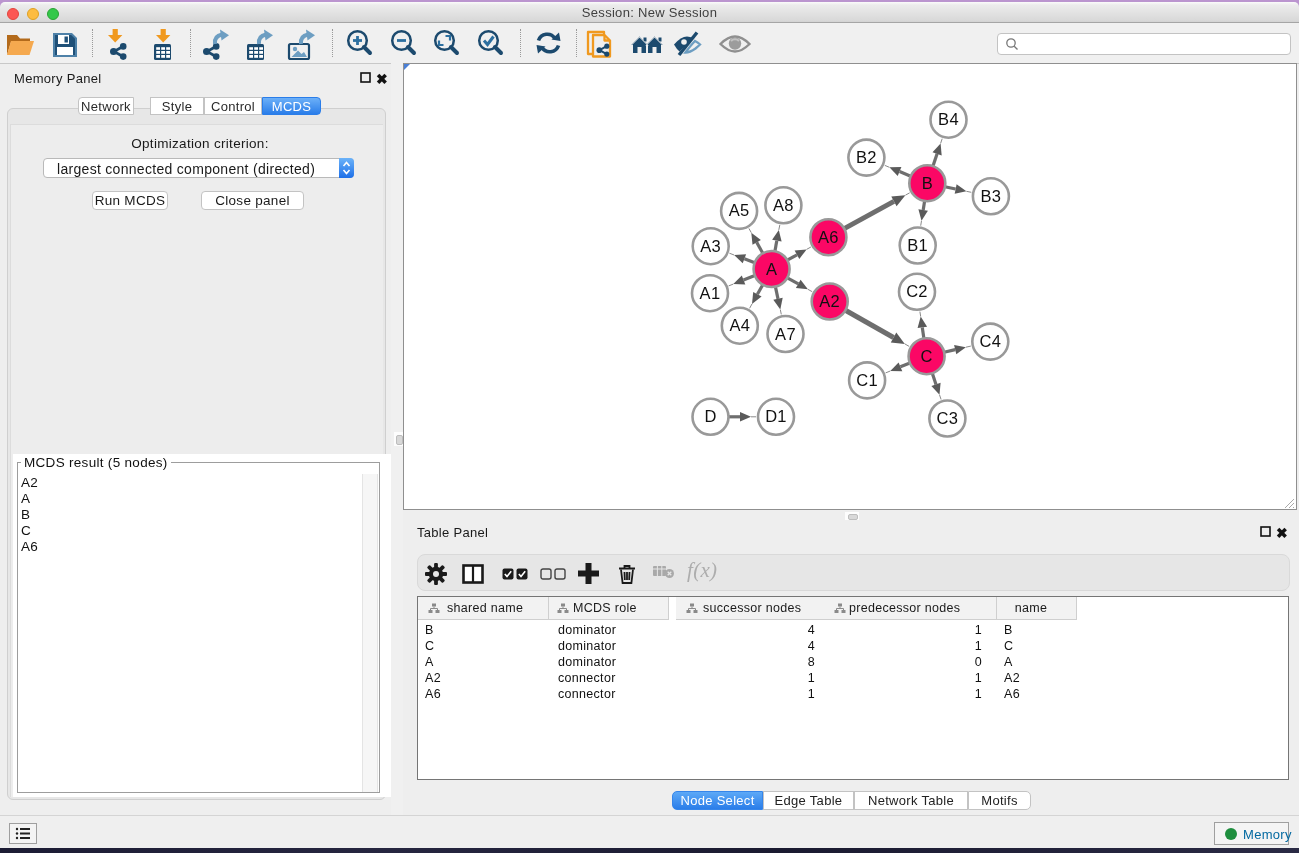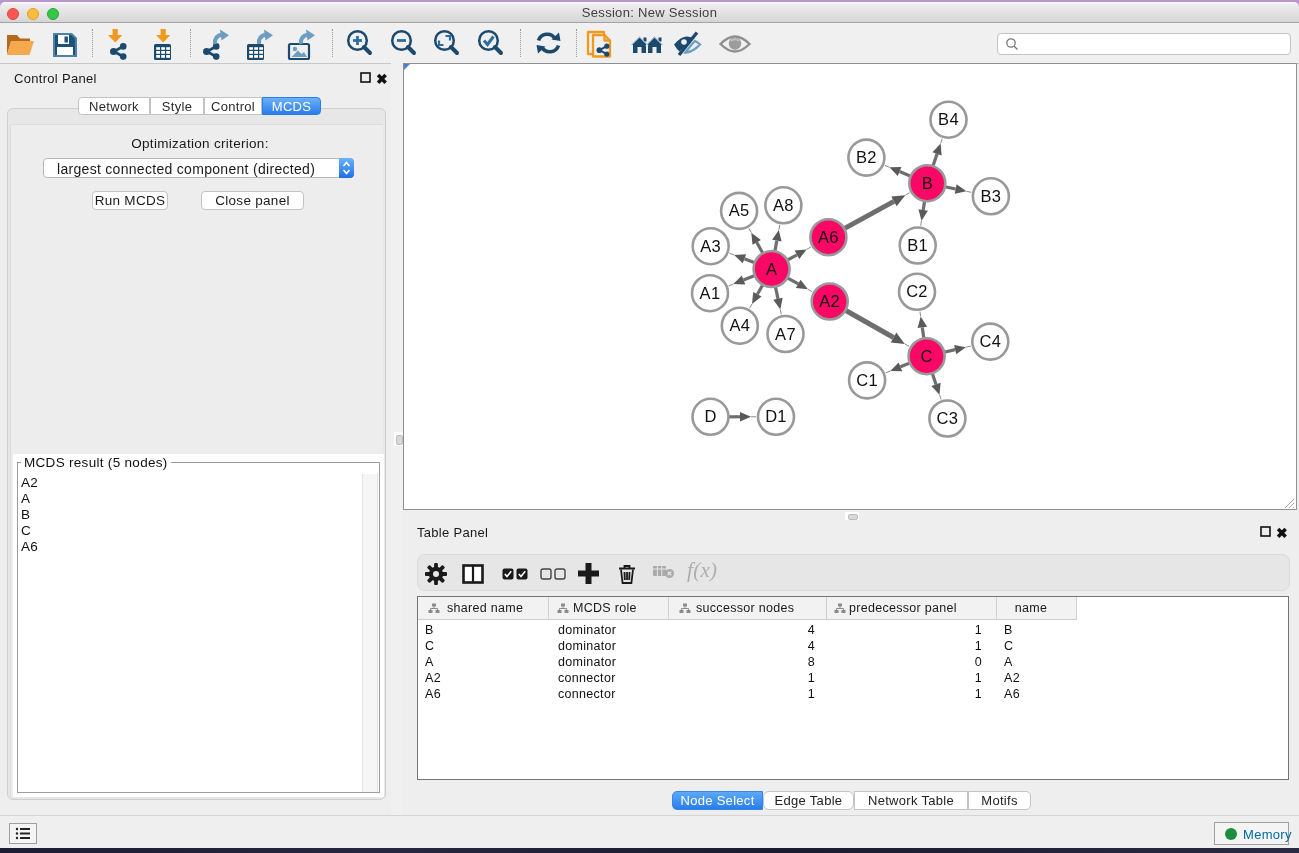--- a/index.html
+++ b/index.html
@@ -31,21 +31,21 @@
 #cp-inner{left:10px;top:124px;width:373px;height:673px;background:#ededed;
   border-top:1px solid #dcdcdc;border-left:1px solid #dcdcdc;box-sizing:border-box;}
 #optlabel{left:5px;top:136px;width:390px;text-align:center;font-size:13.5px;color:#1a1a1a;}
 #dropdown{left:43px;top:158px;width:311px;height:20px;background:#fff;border:1px solid #b9b9b9;
   border-radius:4px;box-sizing:border-box;}
 #dropdown span{position:absolute;left:13px;top:2px;font-size:14px;color:#1a1a1a;}
 #spinner{position:absolute;right:-1px;top:-1px;width:15px;height:20px;border-radius:0 4px 4px 0;
   background:linear-gradient(#6cb3f9,#1d6fe8);}
 .btn{position:absolute;top:191px;height:19px;background:#fff;border:1px solid #c3c3c3;
   border-radius:4px;box-sizing:border-box;text-align:center;font-size:13.5px;color:#1a1a1a;line-height:17px;}
-#mcdsbox{left:13px;top:454px;width:371px;height:343px;background:#fff;}
+#mcdsbox{left:13px;top:454px;width:371px;height:343px;background:#fff;padding-left:8px;}
 #mcdsfield{position:absolute;left:4px;top:8px;width:363px;height:331px;
   border:1px solid #9d9d9d;box-sizing:border-box;}
 #mcdslegend{position:absolute;left:3px;top:-8px;background:#fff;padding:0 3px;font-size:13.5px;color:#111;}
 #mcdslist{position:absolute;left:3px;top:12px;font-size:13.5px;color:#111;line-height:16px;}
 #mcdsscroll{position:absolute;right:1px;top:11px;width:14px;height:318px;background:#f6f6f6;border-left:1px solid #e4e4e4;border-right:1px solid #e4e4e4;}
 
 #netwin{left:403px;top:63px;width:894px;height:447px;background:#fff;
   border:1px solid #8f8f8f;box-sizing:border-box;}
 #nettitle{position:absolute;left:0;top:0;width:100%;height:21px;
   background:linear-gradient(#ebebeb,#d2d2d2);border-bottom:1px solid #a9a9a9;}
@@ -244,28 +244,28 @@
   <div class="sep" style="left:520px"></div>
   <div class="sep" style="left:576px"></div>
   <div id="searchbox">
     <svg width="14" height="14" style="position:absolute;left:7px;top:3px" viewBox="0 0 14 14">
       <circle cx="6" cy="6" r="4.2" fill="none" stroke="#777" stroke-width="1.3"></circle>
       <line x1="9.2" y1="9.2" x2="12.5" y2="12.5" stroke="#777" stroke-width="1.3"></line>
     </svg>
   </div>
 </div>
 
-<div class="abs" id="cp-title">Control Panel</div>
+<div class="abs" id="cp-title">Memory Panel</div>
 <div class="panicon" style="left:360px;top:72px">
   <svg width="11" height="11" viewBox="0 0 11 11">
       <rect x="1" y="1" width="9" height="9" fill="none" stroke="#111" stroke-width="1.6"></rect>
     </svg>
 </div>
 <div class="panicon" style="left:376px;top:71px;font-weight:bold;font-size:14px">✖</div>
-<div class="abs tab" style="left:78px;width:72px;border-radius:4px 0 0 4px;">Network</div>
+<div class="abs tab" style="left:78px;width:56px;border-radius:4px 0 0 4px;">Network</div>
 <div class="abs tab" style="left:150px;width:54px;">Style</div>
 <div class="abs tab" style="left:204px;width:58px;">Control</div>
 <div class="abs tab sel" style="left:262px;width:59px;border-radius:0 4px 4px 0;">MCDS</div>
 <div class="abs" id="cp-card"></div>
 <div class="abs" id="cp-inner"></div>
 <div class="abs" id="optlabel">Optimization criterion:</div>
 <div class="abs" id="dropdown">
     <span>largest connected component (directed)</span>
   <div id="spinner">
     <svg width="15" height="20" viewBox="0 0 15 20">
@@ -486,37 +486,37 @@
   </div>
   <div class="th" style="left:131px;width:120px;">
     <svg width="12" height="11" viewBox="0 0 12 11" style="position:absolute;left:8px;top:6px">
         <rect x="4" y="0.5" width="4" height="3" fill="#8a8a8a"></rect>
         <rect x="0.5" y="7" width="4" height="3" fill="#8a8a8a"></rect>
         <rect x="7.5" y="7" width="4" height="3" fill="#8a8a8a"></rect>
         <path d="M6 3.5 V5.5 M2.5 7 V5.5 H9.5 V7" fill="none" stroke="#8a8a8a" stroke-width="1"></path>
       </svg>
     <span style="position:absolute;left:24px;top:0;">MCDS role</span>
   </div>
-  <div class="th" style="left:251px;width:158px;">
+  <div class="th" style="left:258px;width:158px;">
     <svg width="12" height="11" viewBox="0 0 12 11" style="position:absolute;left:10px;top:6px">
         <rect x="4" y="0.5" width="4" height="3" fill="#8a8a8a"></rect>
         <rect x="0.5" y="7" width="4" height="3" fill="#8a8a8a"></rect>
         <rect x="7.5" y="7" width="4" height="3" fill="#8a8a8a"></rect>
         <path d="M6 3.5 V5.5 M2.5 7 V5.5 H9.5 V7" fill="none" stroke="#8a8a8a" stroke-width="1"></path>
       </svg>
     <span style="position:absolute;left:27px;top:0;">successor nodes</span>
   </div>
   <div class="th" style="left:409px;width:170px;">
     <svg width="12" height="11" viewBox="0 0 12 11" style="position:absolute;left:7px;top:6px">
         <rect x="4" y="0.5" width="4" height="3" fill="#8a8a8a"></rect>
         <rect x="0.5" y="7" width="4" height="3" fill="#8a8a8a"></rect>
         <rect x="7.5" y="7" width="4" height="3" fill="#8a8a8a"></rect>
         <path d="M6 3.5 V5.5 M2.5 7 V5.5 H9.5 V7" fill="none" stroke="#8a8a8a" stroke-width="1"></path>
       </svg>
-    <span style="position:absolute;left:22px;top:0;">predecessor panel</span>
+    <span style="position:absolute;left:22px;top:0;">predecessor nodes</span>
   </div>
   <div class="th" style="left:579px;width:80px;">
     <span style="position:absolute;left:0;width:68px;top:0;text-align:center;">name</span>
   </div>
   <div class="td" style="left:7px;top:25px;">B</div>
   <div class="td" style="left:140px;top:25px;">dominator</div>
   <div class="td" style="left:250px;top:25px;width:147px;text-align:right;">4</div>
   <div class="td" style="left:410px;top:25px;width:154px;text-align:right;">1</div>
   <div class="td" style="left:586px;top:25px;">B</div>
   <div class="td" style="left:7px;top:41px;">C</div>
@@ -535,21 +535,21 @@
   <div class="td" style="left:410px;top:73px;width:154px;text-align:right;">1</div>
   <div class="td" style="left:586px;top:73px;">A2</div>
   <div class="td" style="left:7px;top:89px;">A6</div>
   <div class="td" style="left:140px;top:89px;">connector</div>
   <div class="td" style="left:250px;top:89px;width:147px;text-align:right;">1</div>
   <div class="td" style="left:410px;top:89px;width:154px;text-align:right;">1</div>
   <div class="td" style="left:586px;top:89px;">A6</div>
 </div>
 
 <div class="abs btab sel" style="left:672px;width:91px;border-radius:5px 0 0 5px;">Node Select</div>
-<div class="abs btab" style="left:763px;width:91px;border-radius:6px;">Edge Table</div>
+<div class="abs btab" style="left:763px;width:91px;">Edge Table</div>
 <div class="abs btab" style="left:854px;width:114px;">Network Table</div>
 <div class="abs btab" style="left:968px;width:63px;border-radius:0 5px 5px 0;">Motifs</div>
 
 <div class="abs" id="statusline"></div>
 <div class="abs" id="statusbar">
   <div id="listbtn">
     <svg width="26" height="19" viewBox="0 0 26 19">
       <circle cx="7" cy="5" r="1.2" fill="#222"></circle>
         <rect x="10" y="4" width="10" height="2" fill="#222"></rect>
       <circle cx="7" cy="9.5" r="1.2" fill="#222"></circle>

